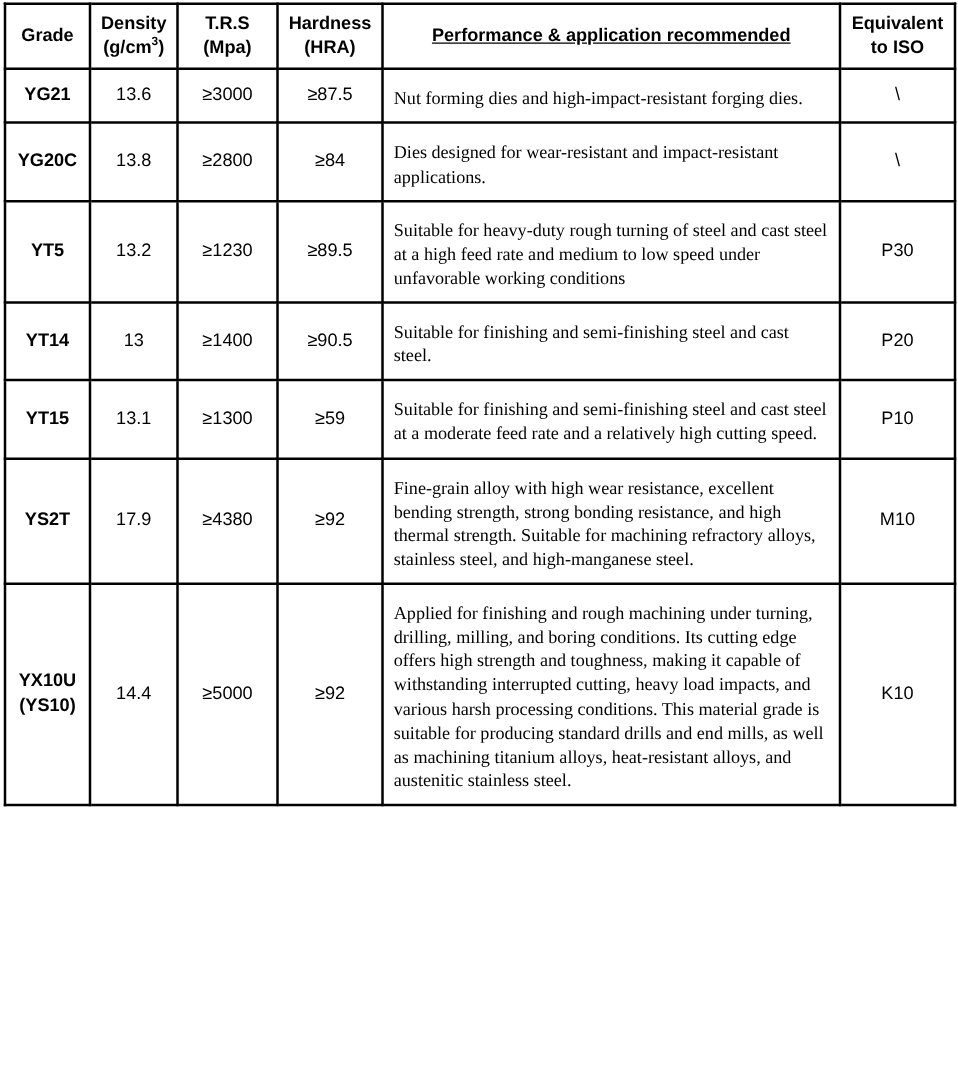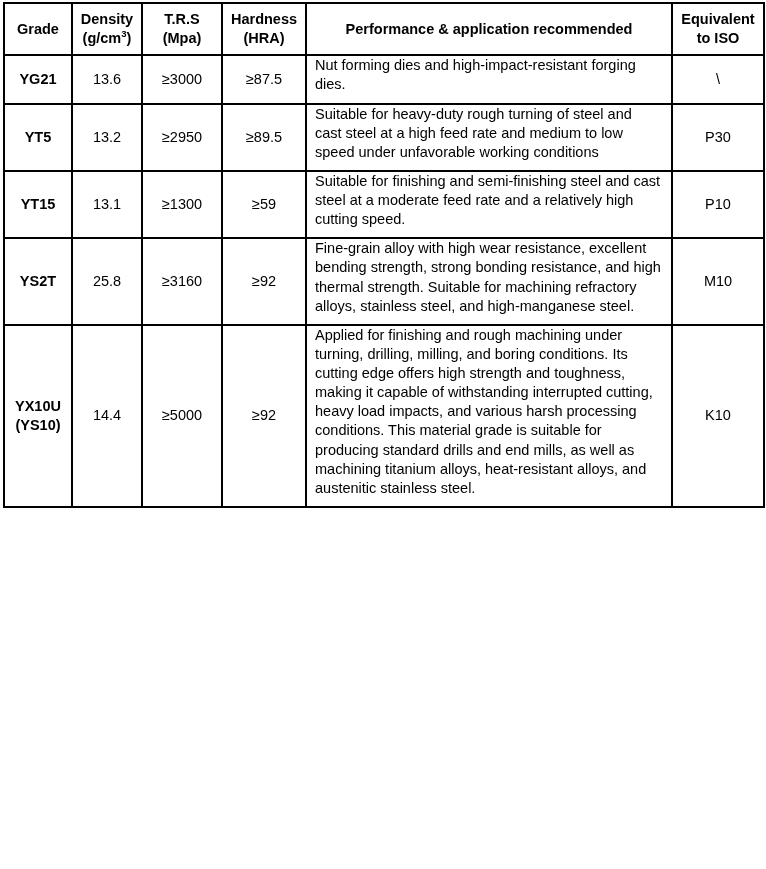--- a/index.html
+++ b/index.html
@@ -38,20 +38,21 @@
     padding: 6px 5px;
     font-size: 14.5px;
   }
   thead th.h-grade {
     text-align: left;
     padding-left: 6px;
   }
   thead th.h-perf {
     text-align: left;
     padding-left: 8px;
+    text-decoration: underline;
   }
   
   col.c-grade   { width: 68px; }
   col.c-density { width: 70px; }
   col.c-trs     { width: 80px; }
   col.c-hard    { width: 84px; }
   col.c-perf    { width: 366px; }
   col.c-iso     { width: 92px; }
 
   td.grade {
@@ -59,21 +60,22 @@
     font-weight: bold;
     font-size: 14.5px;
     padding: 6px 2px;
   }
   td.num {
     text-align: center;
     padding: 6px 4px;
   }
   td.perf {
     text-align: left;
-    padding: 0 9px 8px 8px;
+    padding: 14px 9px 8px 8px;
+    font-family: Liberation Serif, serif;
   }
   td.iso {
     text-align: center;
     padding: 6px 4px;
   }
   sup.sup {
     font-size: 9.5px;
     vertical-align: super;
     line-height: 0;
   }
@@ -120,47 +122,69 @@
           <div></div>
         </td>
         <td class="num">13.6</td>
         <td class="num">≥3000</td>
         <td class="num">≥87.5</td>
         <td class="perf">Nut forming dies and high-impact-resistant forging dies.</td>
         <td class="iso">\</td>
       </tr>
       <tr>
         <td class="grade">
+          <div>YG20C</div>
+          <div></div>
+        </td>
+        <td class="num">13.8</td>
+        <td class="num">≥2800</td>
+        <td class="num">≥84</td>
+        <td class="perf">Dies designed for wear-resistant and impact-resistant applications.</td>
+        <td class="iso">\</td>
+      </tr>
+      <tr>
+        <td class="grade">
           <div>YT5</div>
           <div></div>
         </td>
         <td class="num">13.2</td>
-        <td class="num">≥2950</td>
+        <td class="num">≥1230</td>
         <td class="num">≥89.5</td>
         <td class="perf">Suitable for heavy-duty rough turning of steel and cast steel at a high feed rate and medium to low speed under unfavorable working conditions</td>
         <td class="iso">P30</td>
+      </tr>
+      <tr>
+        <td class="grade">
+          <div>YT14</div>
+          <div></div>
+        </td>
+        <td class="num">13</td>
+        <td class="num">≥1400</td>
+        <td class="num">≥90.5</td>
+        <td class="perf">Suitable for finishing and semi-finishing steel and cast steel.</td>
+        <td class="iso">P20</td>
       </tr>
       <tr>
         <td class="grade">
           <div>YT15</div>
           <div></div>
         </td>
         <td class="num">13.1</td>
         <td class="num">≥1300</td>
         <td class="num">≥59</td>
         <td class="perf">Suitable for finishing and semi-finishing steel and cast steel at a moderate feed rate and a relatively high cutting speed.</td>
         <td class="iso">P10</td>
       </tr>
       <tr>
         <td class="grade">
           <div>YS2T</div>
           <div></div>
         </td>
-        <td class="num">25.8</td>
-        <td class="num">≥3160</td>
+        <td class="num">17.9</td>
+        <td class="num">≥4380</td>
         <td class="num">≥92</td>
         <td class="perf">Fine-grain alloy with high wear resistance, excellent bending strength, strong bonding resistance, and high thermal strength. Suitable for machining refractory alloys, stainless steel, and high-manganese steel.</td>
         <td class="iso">M10</td>
       </tr>
       <tr>
         <td class="grade">
           <div>YX10U</div>
           <div>(YS10)</div>
         </td>
         <td class="num">14.4</td>

